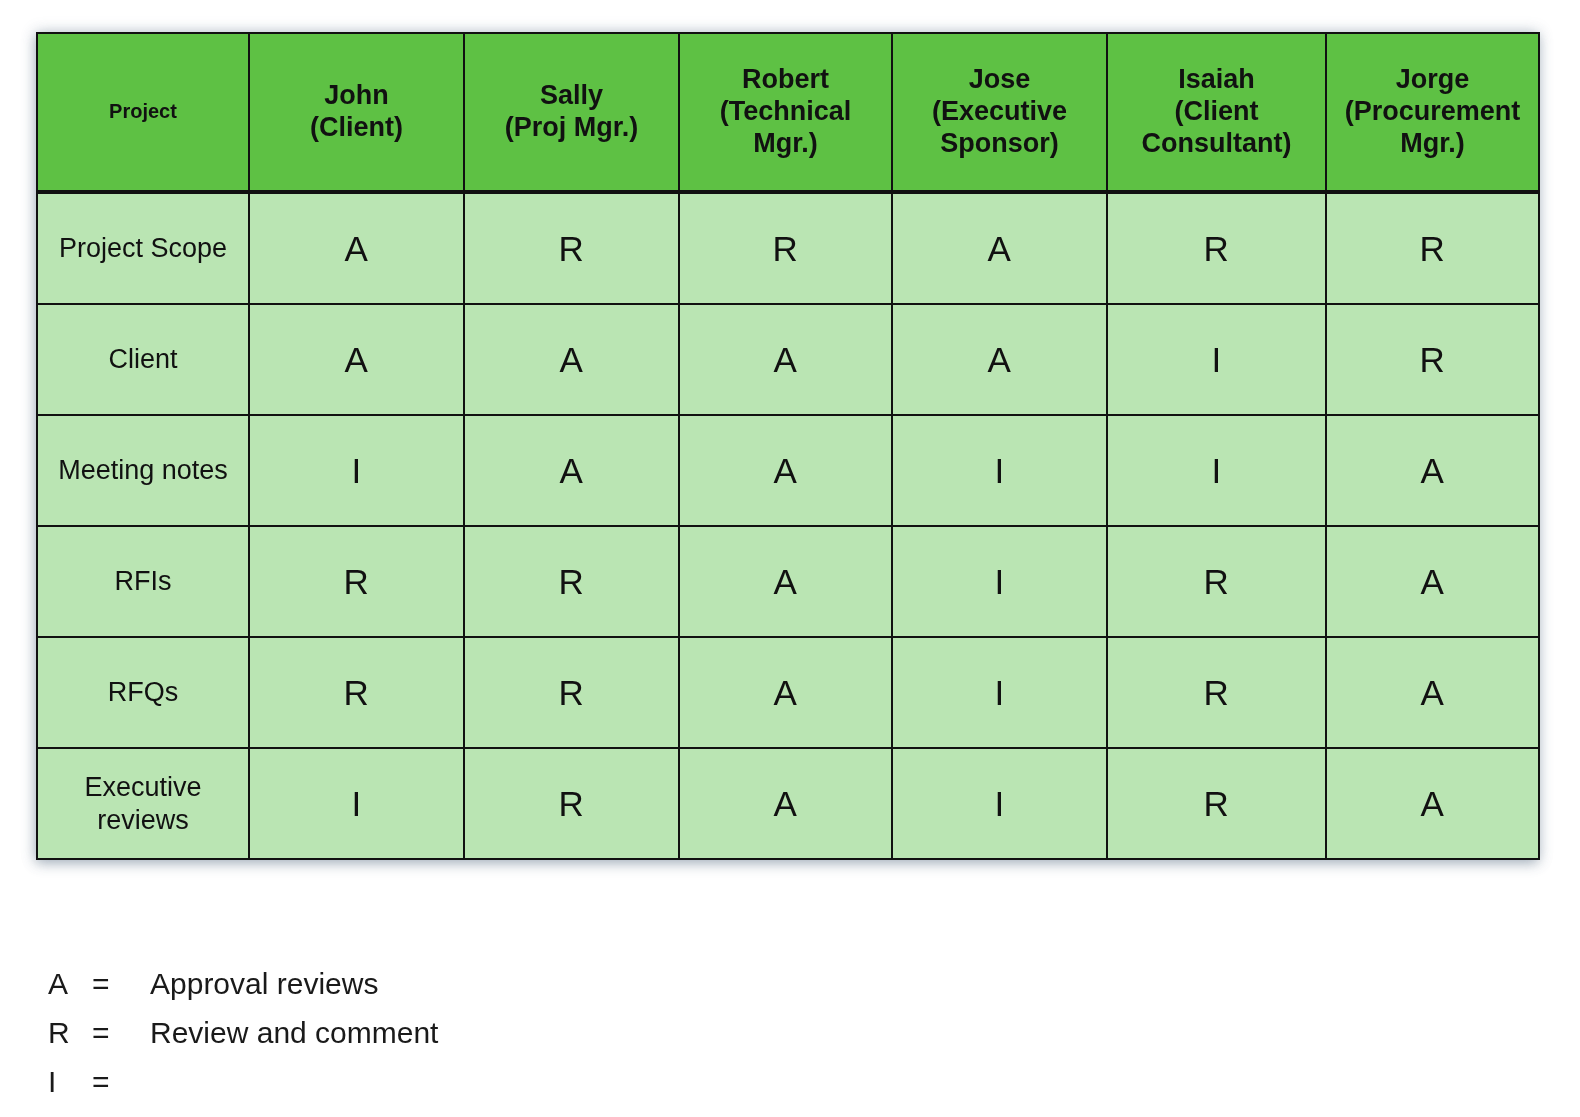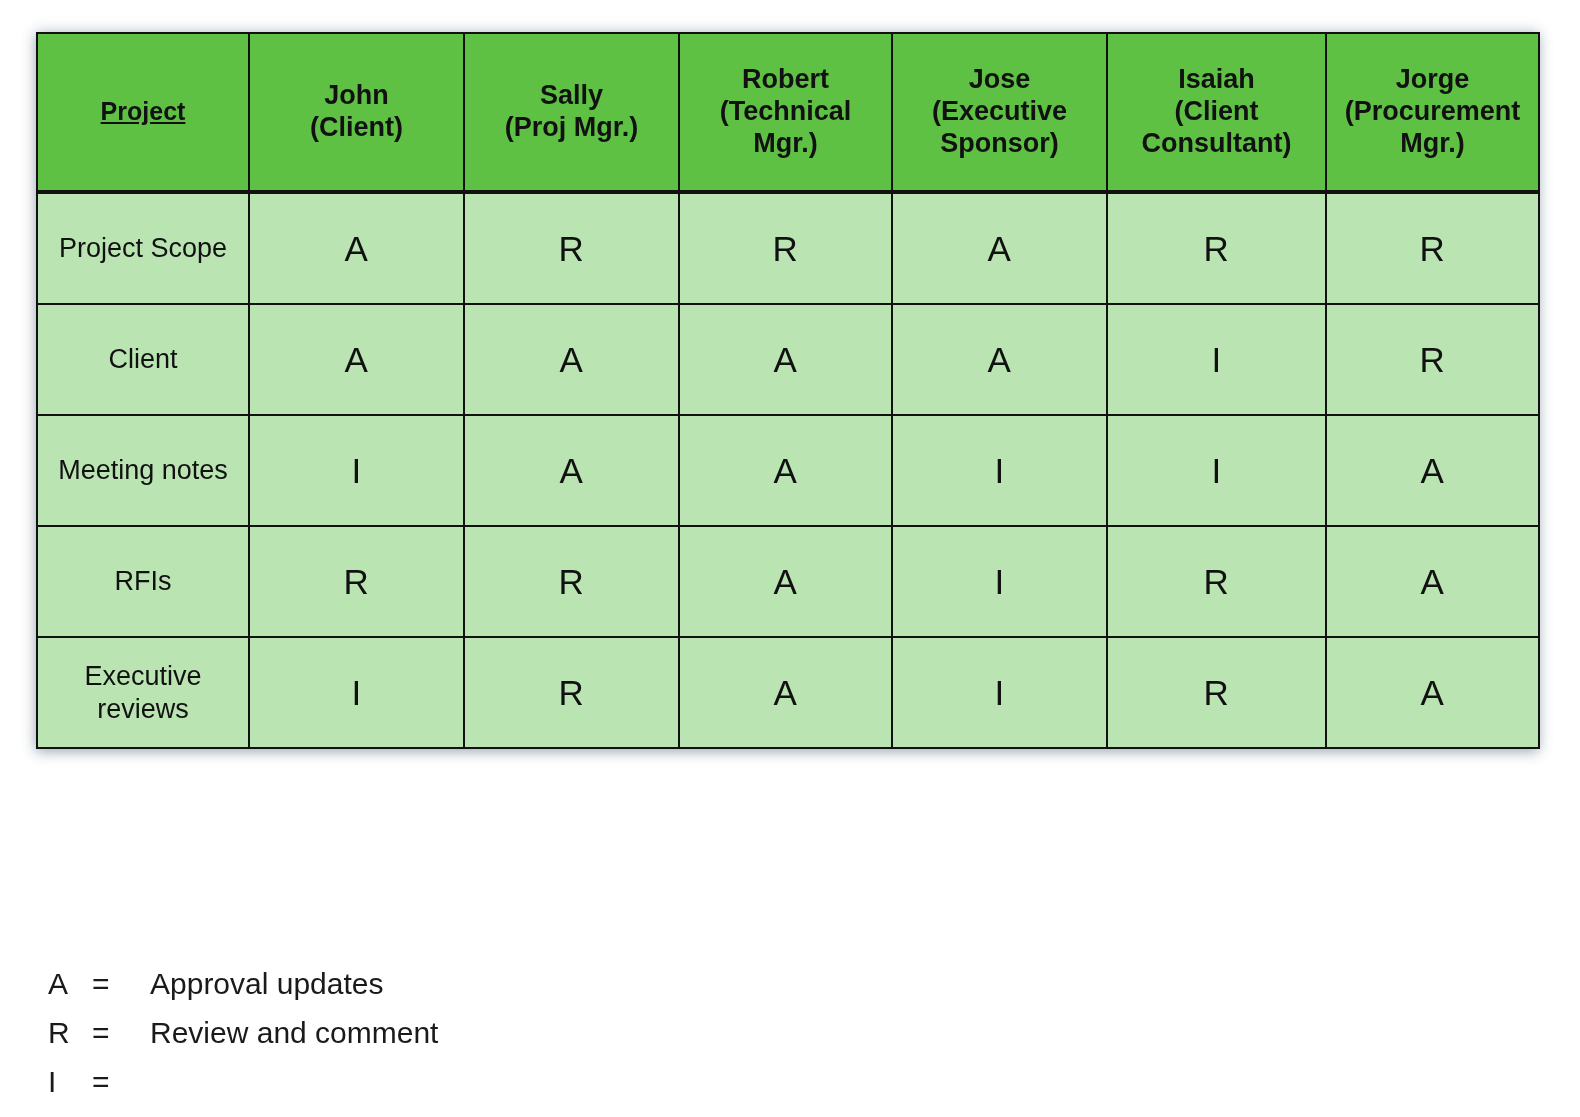--- a/index.html
+++ b/index.html
@@ -52,22 +52,21 @@
   table.raci thead th {
     background: #5ec144;
     font-weight: bold;
     font-size: 27px;
     line-height: 1.18;
     height: 148px;
     padding: 4px 6px;
     border-bottom-width: 4px;
   }
   table.raci thead th.col-project {
-    font-size: 25px;
-    text-decoration: underline;
+    font-size: 20px;
   }
 
   
   table.raci tbody td {
     background: #bae5b3;
     height: 105px;
     padding: 2px 20px;
   }
   table.raci tbody td.rowlabel {
     font-size: 27px;
@@ -177,37 +176,46 @@
           <tr>
             <td class="rowlabel">RFIs</td>
             <td class="cellval">R</td>
             <td class="cellval">R</td>
             <td class="cellval">A</td>
             <td class="cellval">I</td>
             <td class="cellval">R</td>
             <td class="cellval">A</td>
           </tr>
           <tr>
+            <td class="rowlabel">RFQs</td>
+            <td class="cellval">R</td>
+            <td class="cellval">R</td>
+            <td class="cellval">A</td>
+            <td class="cellval">I</td>
+            <td class="cellval">R</td>
+            <td class="cellval">A</td>
+          </tr>
+          <tr>
             <td class="rowlabel">Executive reviews</td>
             <td class="cellval">I</td>
             <td class="cellval">R</td>
             <td class="cellval">A</td>
             <td class="cellval">I</td>
             <td class="cellval">R</td>
             <td class="cellval">A</td>
           </tr>
         </tbody>
     </table>
   </div>
 
   <div class="legend" id="legend-block">
       <div class="legend-row">
         <span class="legend-sym">A</span>
         <span class="legend-eq">=</span>
-        <span class="legend-desc">Approval updates</span>
+        <span class="legend-desc">Approval reviews</span>
       </div>
       <div class="legend-row">
         <span class="legend-sym">R</span>
         <span class="legend-eq">=</span>
         <span class="legend-desc">Review and comment</span>
       </div>
       <div class="legend-row">
         <span class="legend-sym">I</span>
         <span class="legend-eq">=</span>
       </div>

